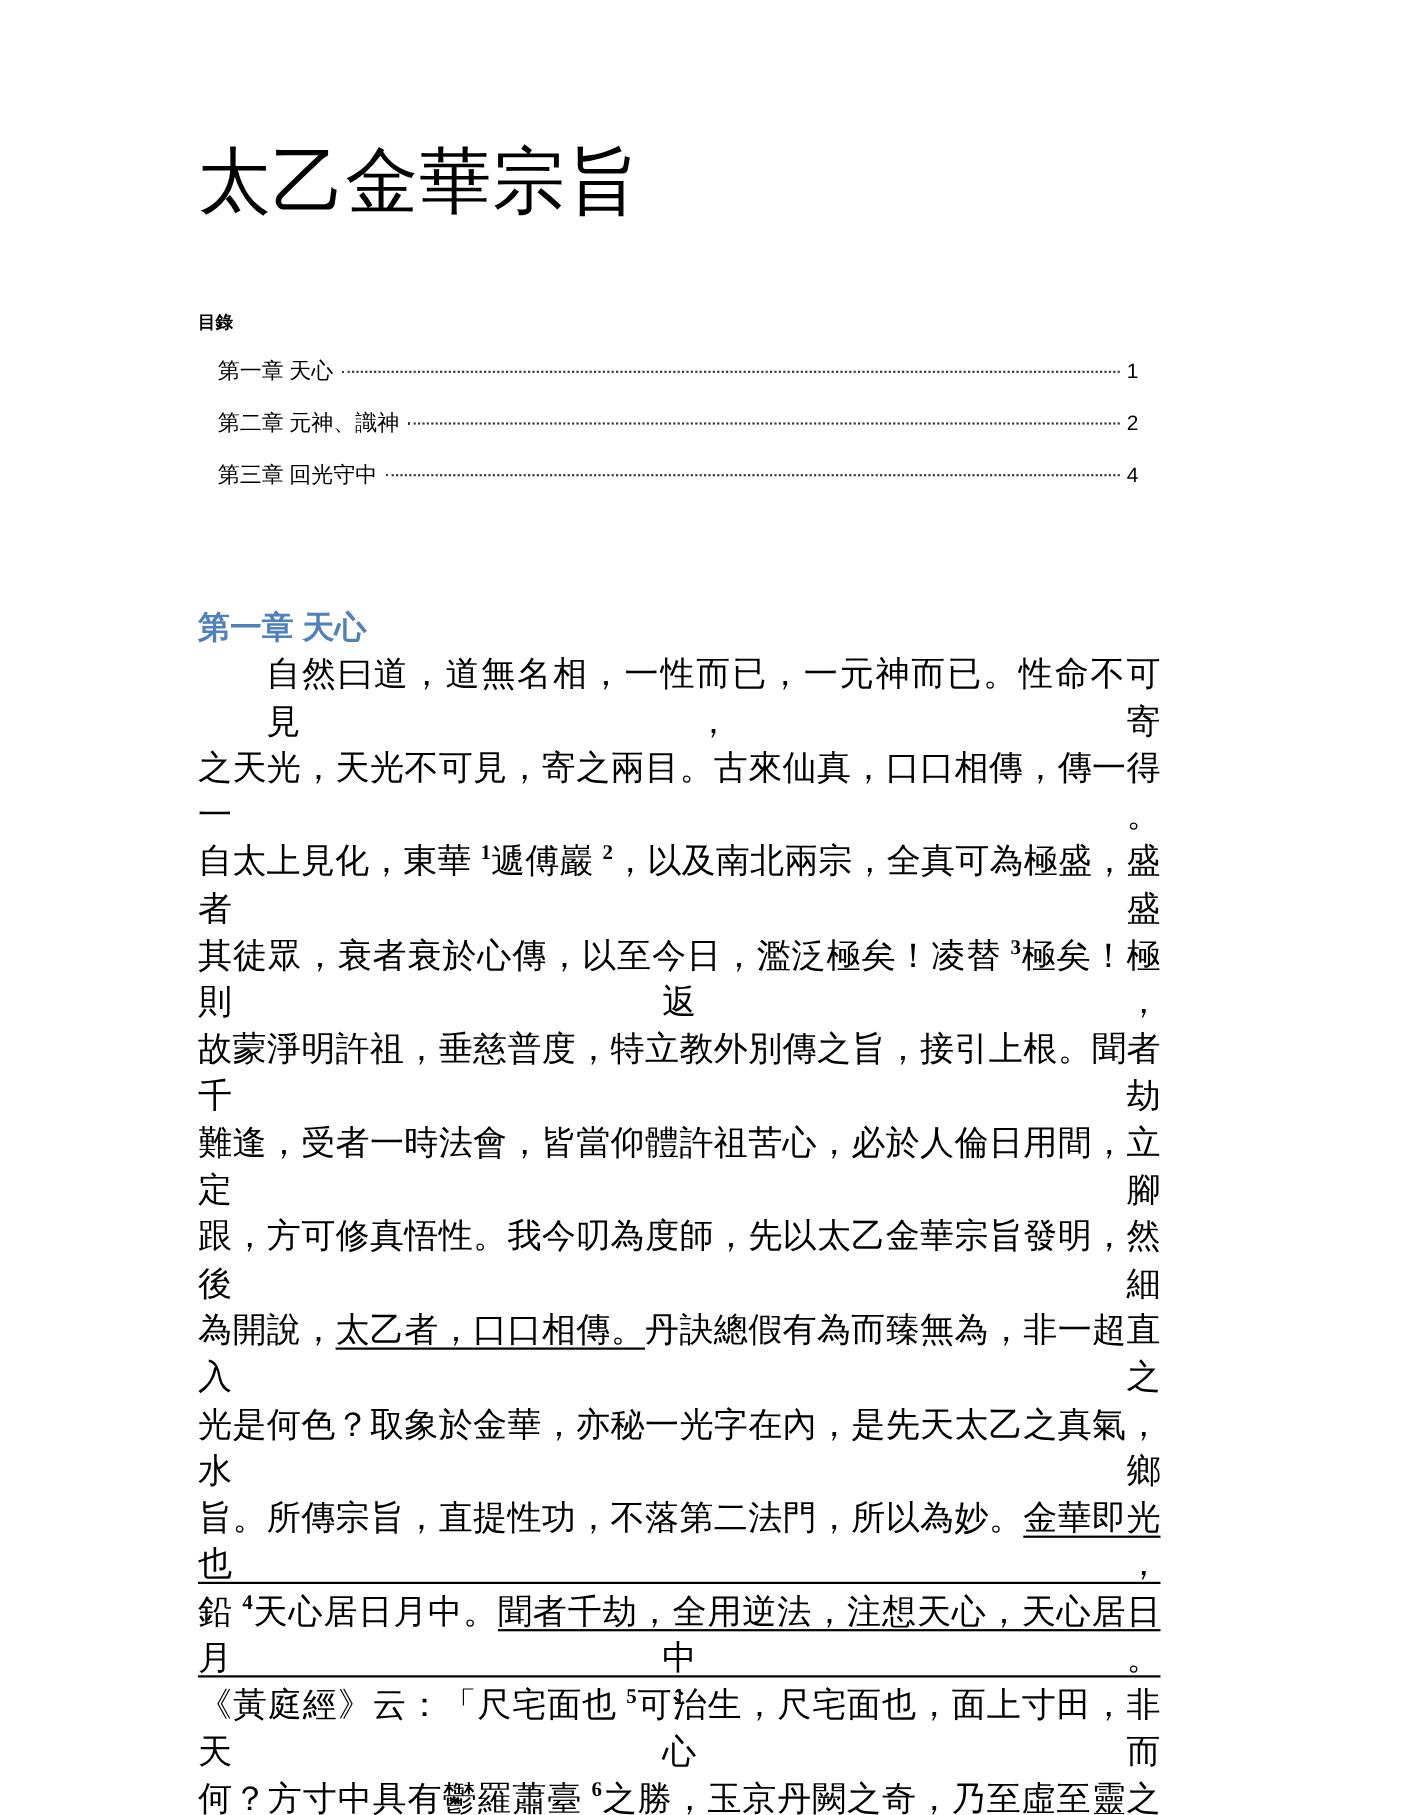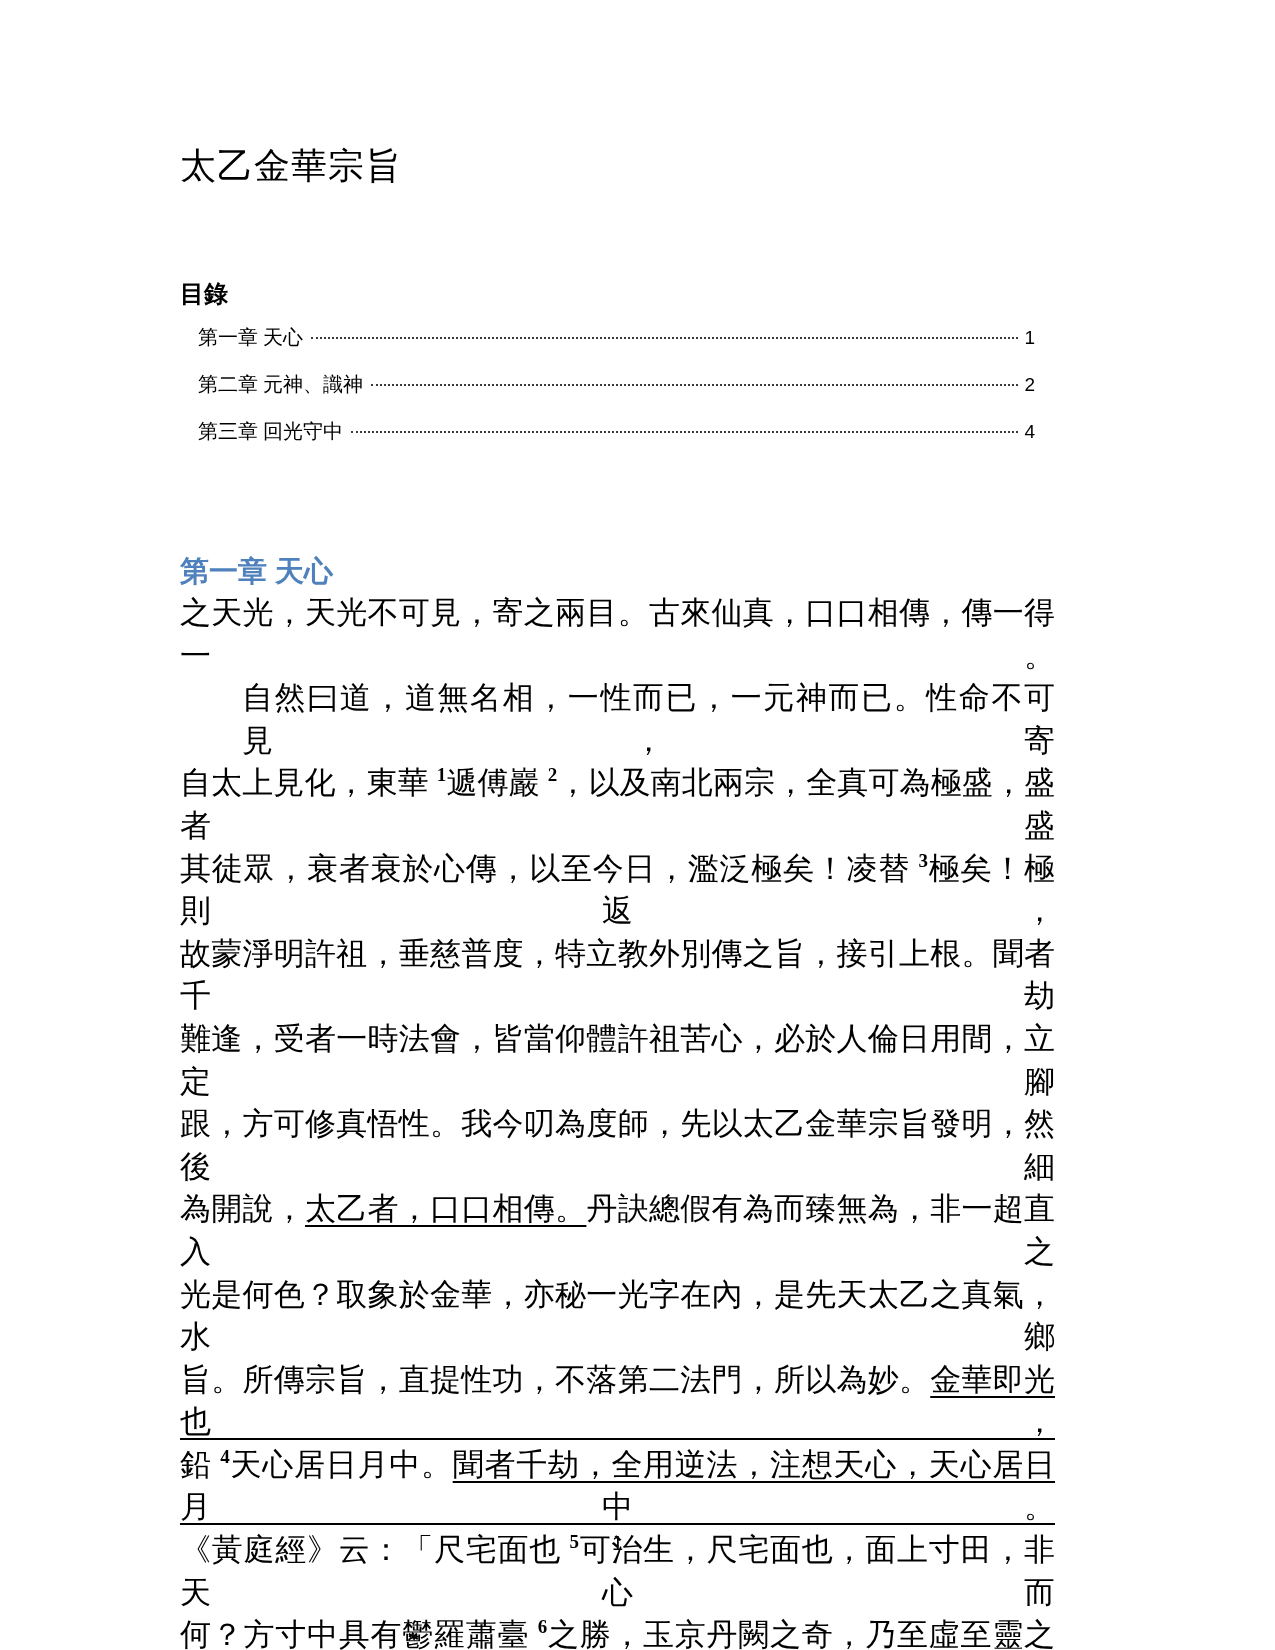--- a/index.html
+++ b/index.html
@@ -9,28 +9,28 @@
     height: 1650px;
     margin: 0 auto;
     background: #ffffff;
     box-sizing: border-box;
     padding: 135px 0 0 180px;
     font-family: "Liberation Serif", "DejaVu Serif", serif;
     color: #000000;
     overflow: hidden;
   }
   .doc-title {
-    font-size: 36px;
+    font-size: 66px;
     line-height: 62px;
     font-weight: 400;
     letter-spacing: 1px;
   }
   .toc-heading {
     margin-top: 80px;
-    font-size: 24px;
+    font-size: 16px;
     line-height: 34px;
     font-weight: 700;
   }
   .toc {
     margin-top: 13px;
     width: 855px;
     padding-left: 18px;
     box-sizing: border-box;
   }
   .toc-entry {
@@ -109,25 +109,25 @@
     <div class="toc-entry">
       <span class="toc-label">第三章 回光守中</span>
       <span class="toc-leader"></span>
       <span class="toc-page">4</span>
     </div>
   </div>
 
   <div class="chapter-heading">第一章 天心</div>
 
   <div class="body-text">
+    <div class="body-line indent">
+      <span>自然曰道，道無名相，一性而已，一元神而已。性命不可見，寄</span>
+    </div>
     <div class="body-line">
       <span>之天光，天光不可見，寄之兩目。古來仙真，口口相傳，傳一得一。</span>
-    </div>
-    <div class="body-line indent">
-      <span>自然曰道，道無名相，一性而已，一元神而已。性命不可見，寄</span>
     </div>
     <div class="body-line">
       <span>自太上見化，東華 </span><span class="seg-sup">1</span><span>遞傅巖 </span><span class="seg-sup">2</span><span>，以及南北兩宗，全真可為極盛，盛者盛</span>
     </div>
     <div class="body-line">
       <span>其徒眾，衰者衰於心傳，以至今日，濫泛極矣！凌替 </span><span class="seg-sup">3</span><span>極矣！極則返，</span>
     </div>
     <div class="body-line">
       <span>故蒙淨明許祖，垂慈普度，特立教外別傳之旨，接引上根。聞者千劫</span>
     </div>

